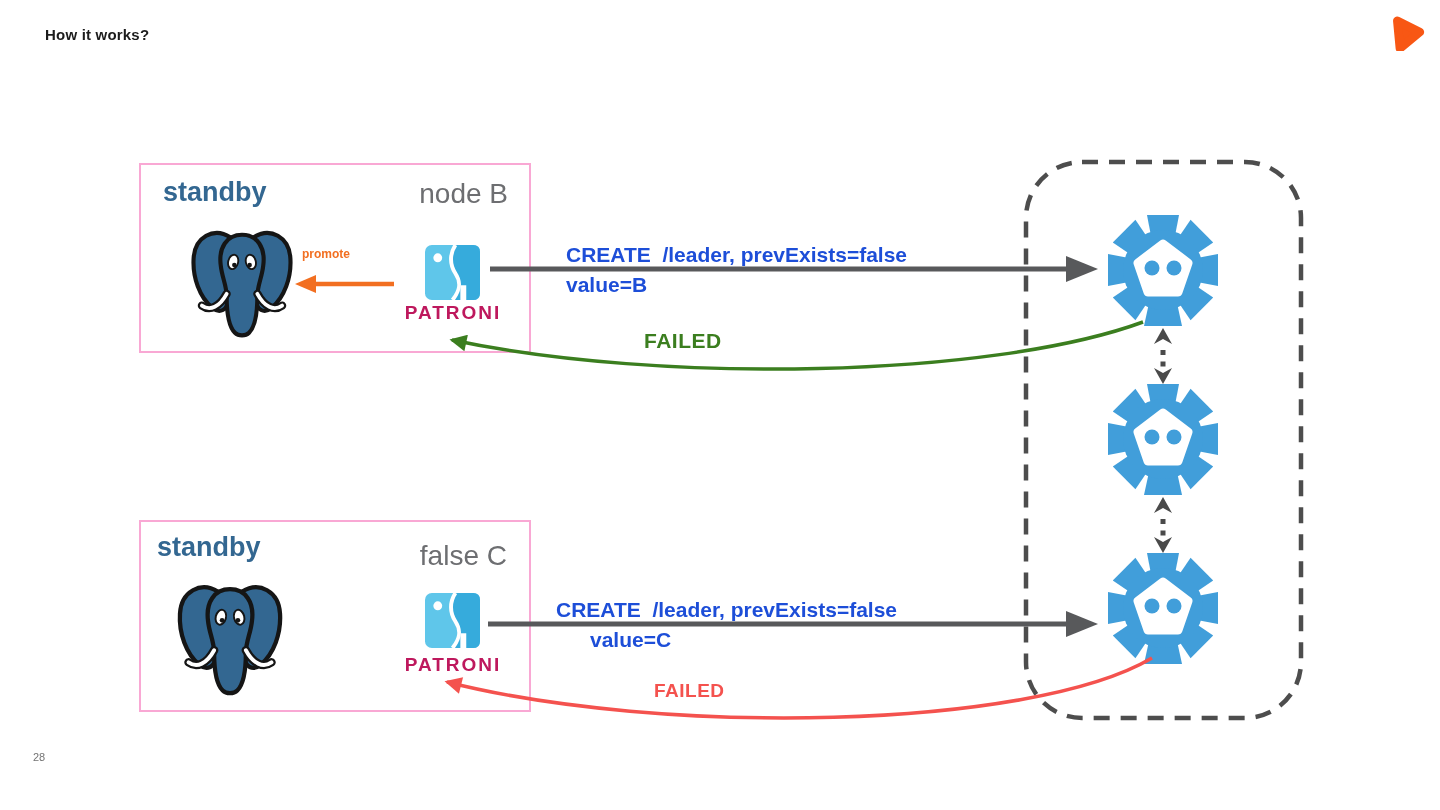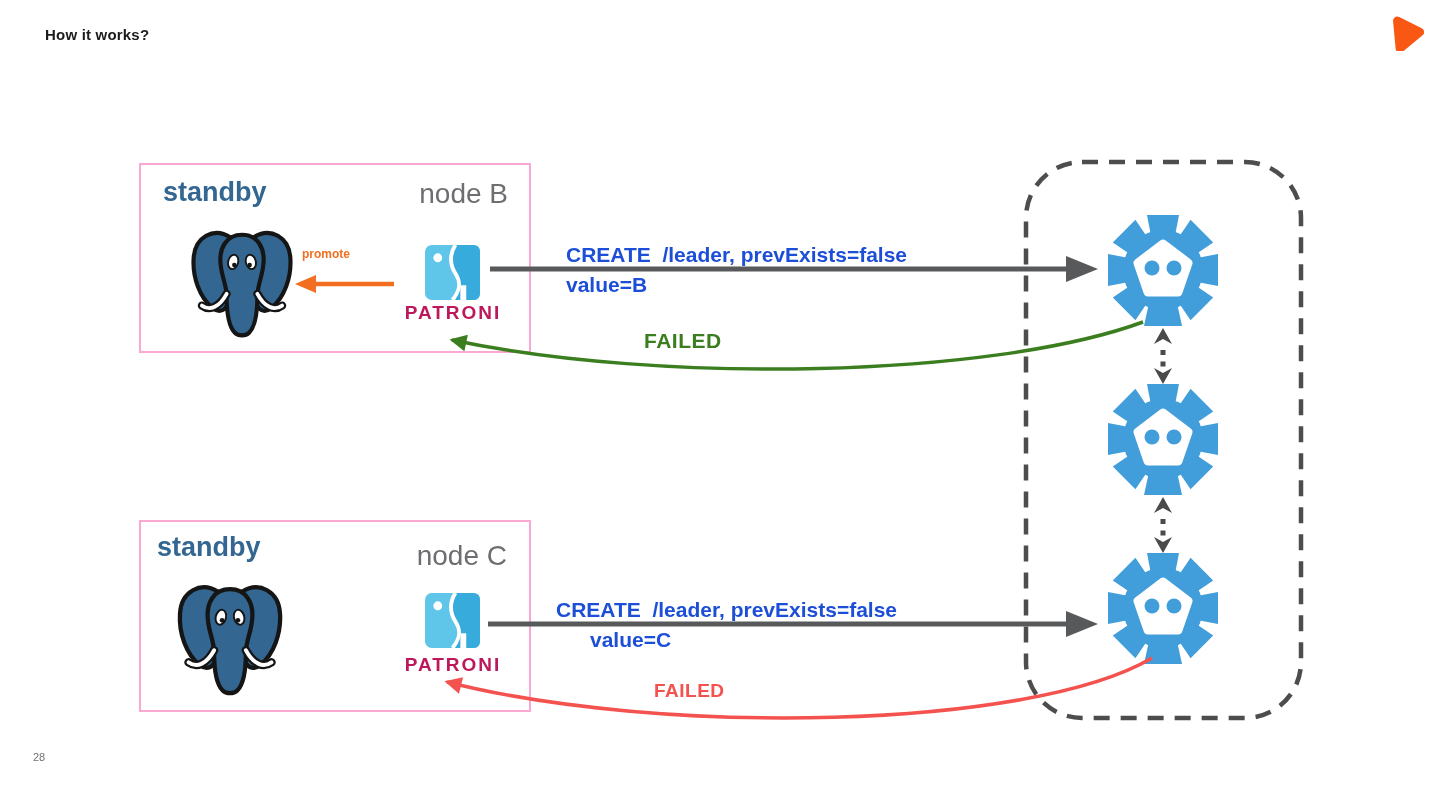--- a/index.html
+++ b/index.html
@@ -61,21 +61,21 @@
       <path d="M31,0 H49 Q56,0 56,7 V49 Q56,56 49,56 H28 C36,46 37,38 31,29 C25,20 25,9 31,0 Z" fill="#36abdc"></path>
       <path d="M31,0 C25,9 25,20 31,29 C37,38 36,46 28,56" stroke="#fff" stroke-width="4" fill="none"></path>
       <circle cx="13" cy="13" r="4.5" fill="#fff"></circle>
       <rect x="36" y="41" width="6" height="15" fill="#fff"></rect>
     </svg>
     <div class="abs wordmark" style="left:257px;top:137px;">PATRONI</div>
   </div>
 
   <div class="abs nodebox" style="left:139px;top:520px;width:392px;height:192px;">
     <div class="abs role" style="left:16px;top:10px;">standby</div>
-    <div class="abs nodename" style="right:22px;top:18px;">node C</div>
+    <div class="abs nodename" style="right:22px;top:18px;">false C</div>
 
     <svg class="abs" style="left:28px;top:52px;" width="122" height="128" viewBox="0 0 100 104">
       <g stroke="#151515" stroke-width="3.5" stroke-linejoin="round" stroke-linecap="round">
         <path d="M40,14 C26,5 10,14 9,32 C8,48 14,65 25,74 C31,79 38,76 38,67 L38,40 Z" fill="#336791"></path>
         <path d="M60,14 C74,5 90,14 91,32 C92,48 86,65 75,74 C69,79 62,76 62,67 L62,40 Z" fill="#336791"></path>
         <path d="M50,12 C37,12 30,23 32,38 C33,48 37,55 37,64 C37,78 39,90 44,95 C47,98 53,98 56,95 C61,90 63,78 63,64 C63,55 67,48 68,38 C70,23 63,12 50,12 Z" fill="#336791"></path>
         <path d="M37,62 C31,73 23,77 16,72" fill="none" stroke-width="7"></path>
         <path d="M63,62 C69,73 77,77 84,72" fill="none" stroke-width="7"></path>
       </g>
       <path d="M37,62 C31,73 23,77 16,72" fill="none" stroke="#fff" stroke-width="3.2" stroke-linecap="round"></path>

